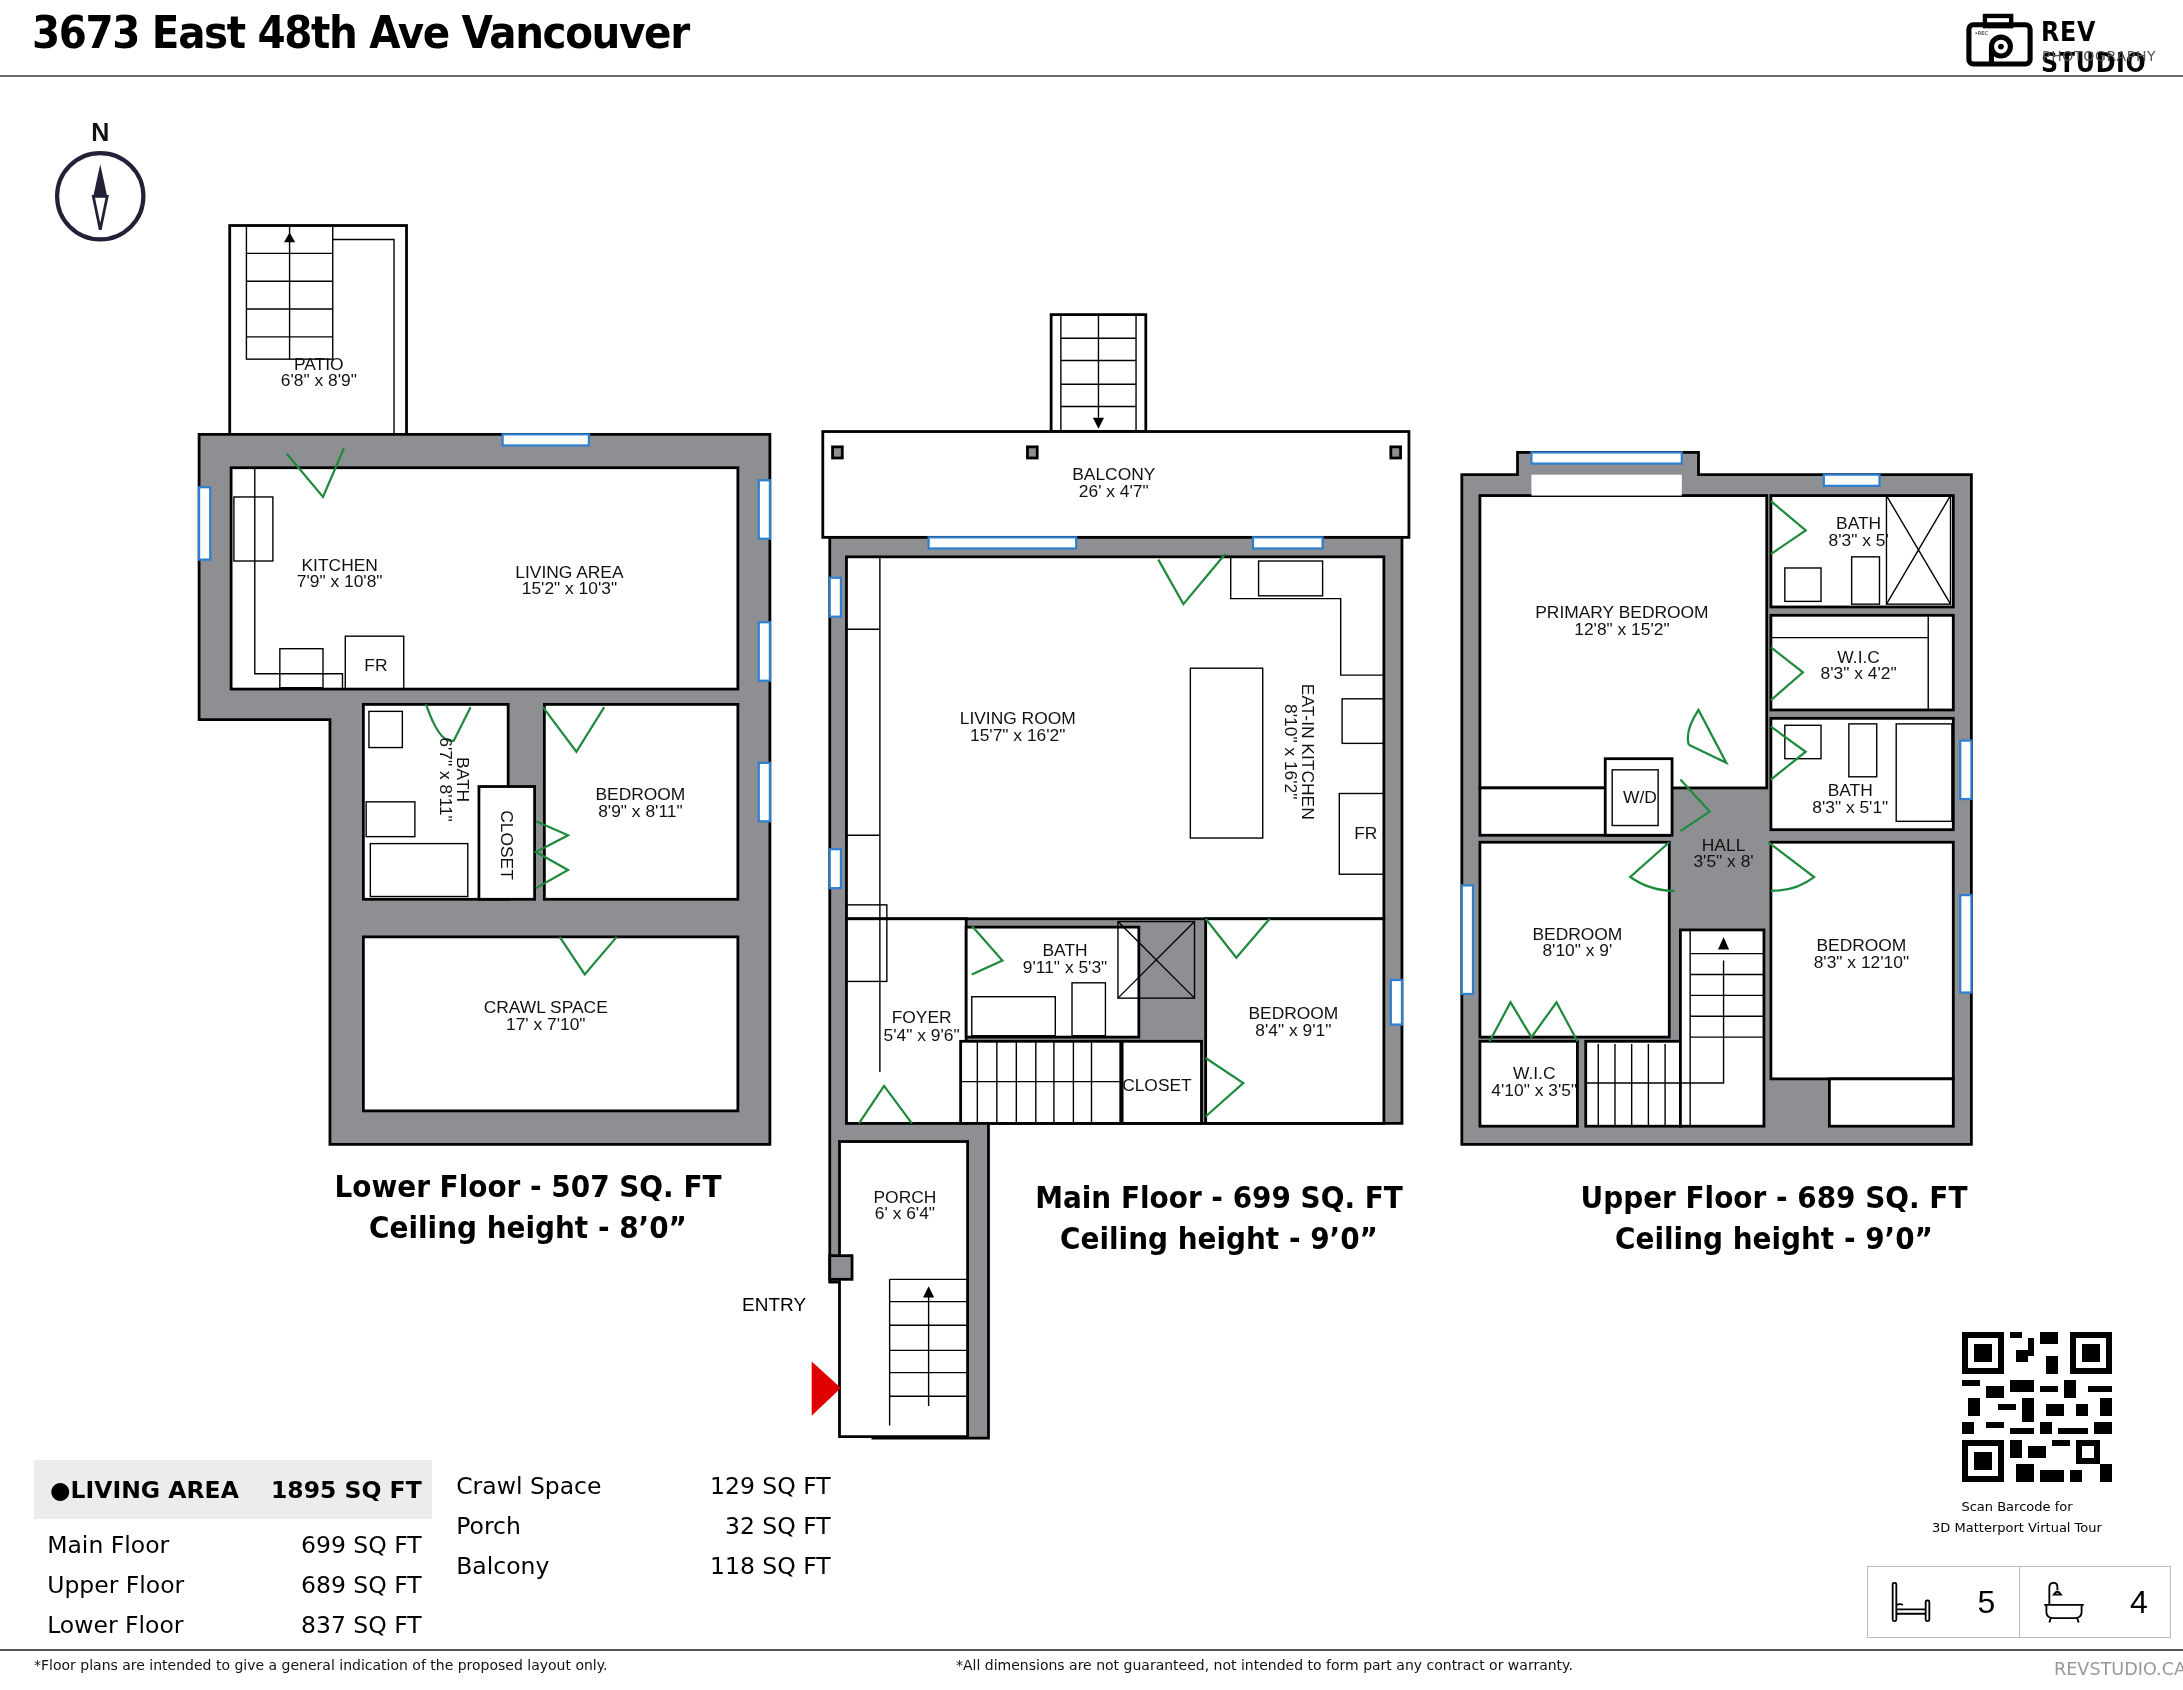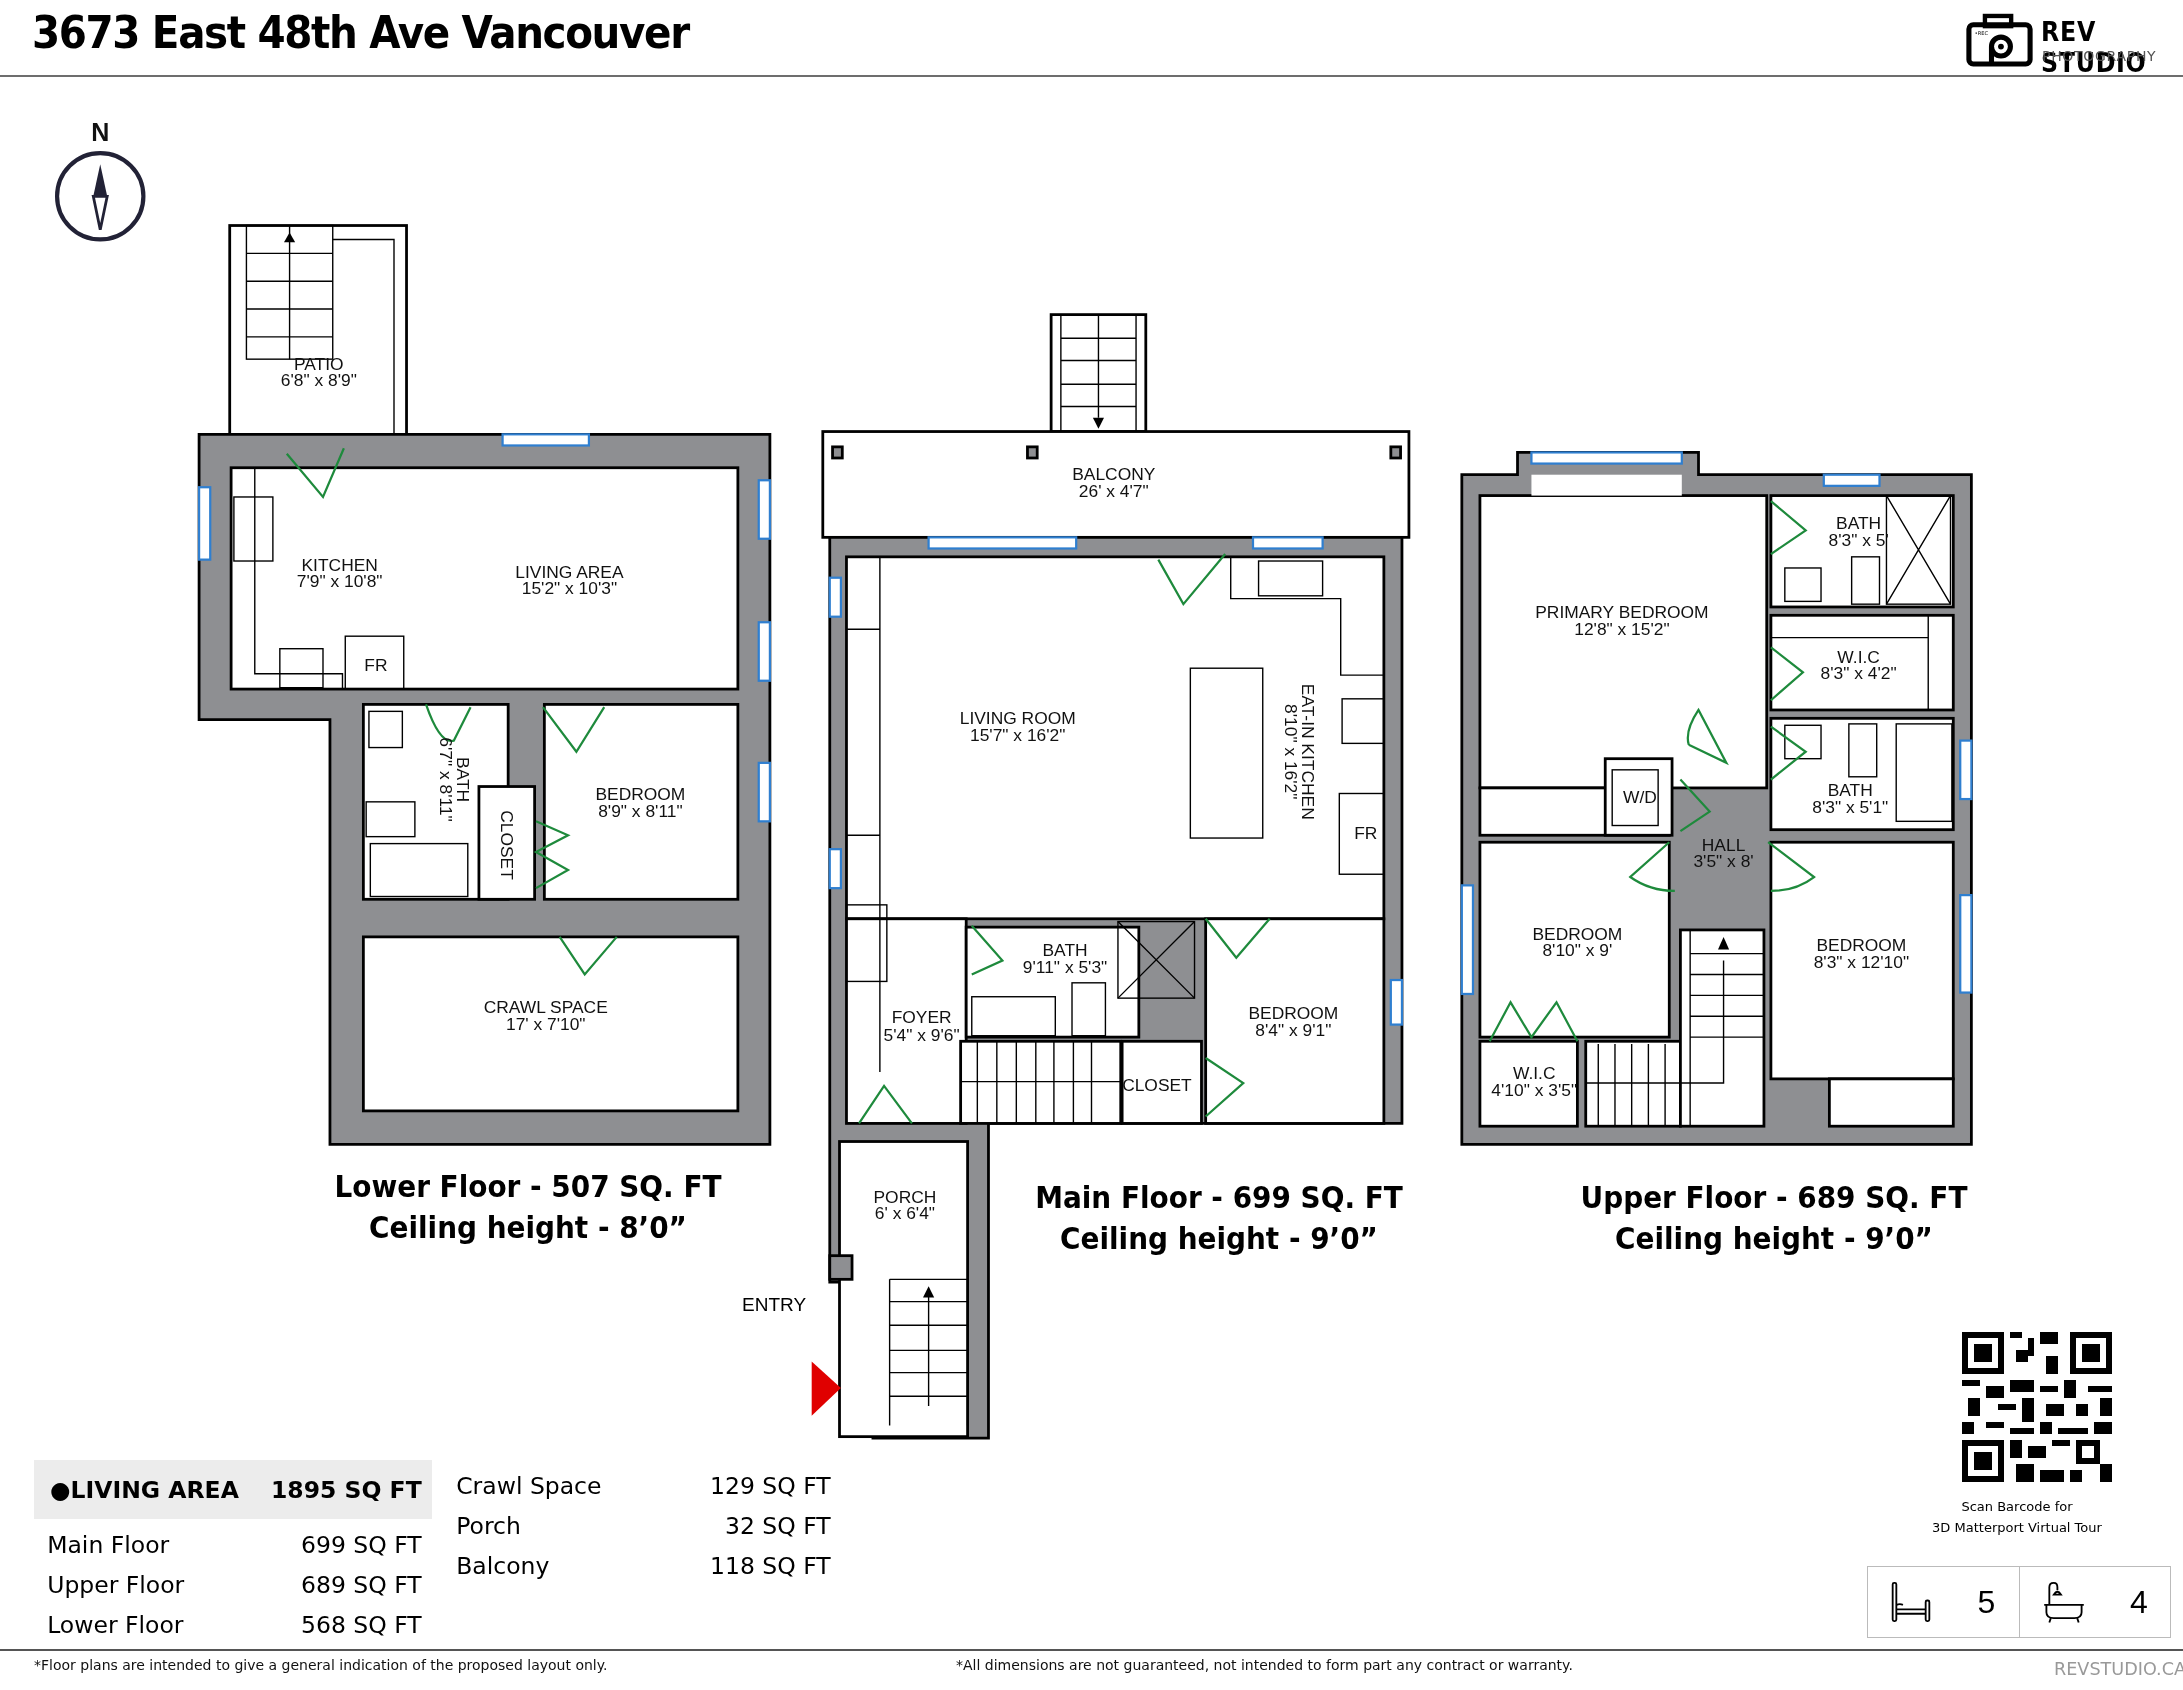--- a/index.html
+++ b/index.html
@@ -275,21 +275,21 @@
   <div class="row" style="margin-top:11.7px">
       <span>Main Floor</span>
       <span>699 SQ FT</span>
     </div>
   <div class="row">
       <span>Upper Floor</span>
       <span>689 SQ FT</span>
     </div>
   <div class="row">
       <span>Lower Floor</span>
-      <span>568 SQ FT</span>
+      <span>837 SQ FT</span>
     </div>
 </div>
 <div class="tbl" style="left:443px;">
   <div class="row" style="margin-top:11.7px">
       <span>Crawl Space</span>
       <span>129 SQ FT</span>
     </div>
   <div class="row">
       <span>Porch</span>
       <span>32 SQ FT</span>

